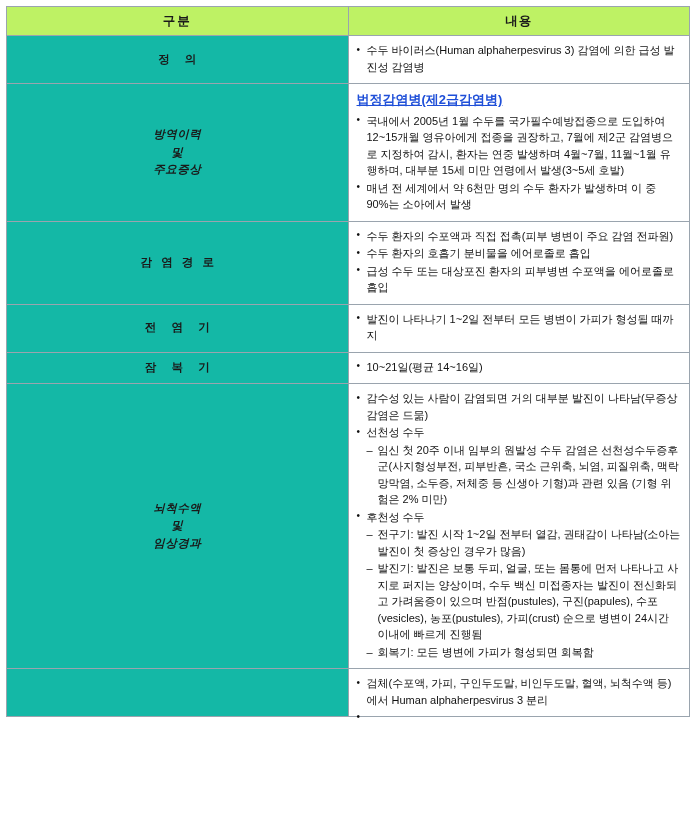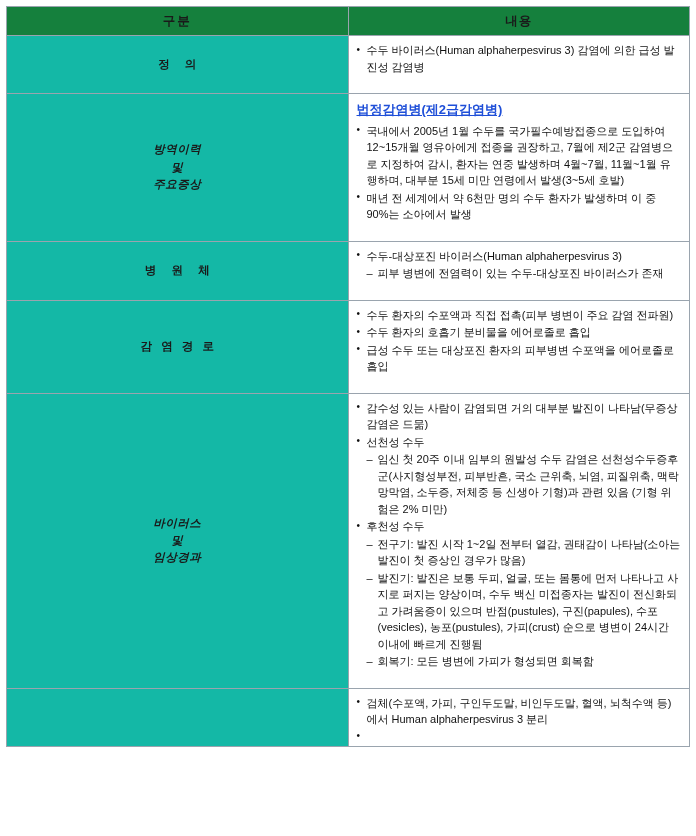--- a/index.html
+++ b/index.html
@@ -20,21 +20,21 @@
   table.info {
     border-collapse: collapse;
     width: 684px;
     table-layout: fixed;
   }
   table.info th, table.info td {
     border: 1px solid #9aa4ae;
     vertical-align: middle;
   }
   thead th {
-    background: #15803d;
+    background: #bef264;
     font-size: 12.5px;
     font-weight: bold;
     color: #1a1a1a;
     padding: 6px 0 5px 0;
     text-align: center;
     letter-spacing: 2px;
   }
   thead th.head-content {
     letter-spacing: 1px;
     margin-top: 40px;
@@ -44,21 +44,21 @@
     background: #14b8a6;
     text-align: center;
     font-size: 11.5px;
     font-weight: bold;
     color: #1a1a1a;
     padding: 6px 2px;
     line-height: 1.5;
     margin-left: 44px;
   }
   td.content {
-    padding: 6px 8px 17px 8px;
+    padding: 6px 8px 7px 8px;
     font-size: 11px;
     line-height: 1.5;
     color: #111111;
     background: #ffffff;
     border-radius: 13px;
   }
   .lbl-sp {
     letter-spacing: 6px;
     display: inline-block;
     text-indent: 6px;
@@ -148,42 +148,48 @@
           </td>
           <td class="content">
             <span class="law-title">법정감염병(제2급감염병)</span>
             <ul class="lv1">
               <li><span>국내에서 2005년 1월 수두를 국가필수예방접종으로 도입하여 12~15개월 영유아에게 접종을 권장하고, 7월에 제2군 감염병으로 지정하여 감시, 환자는 연중 발생하며 4월~7월, 11월~1월 유행하며, 대부분 15세 미만 연령에서 발생(3~5세 호발)</span></li>
               <li><span>매년 전 세계에서 약 6천만 명의 수두 환자가 발생하며 이 중 90%는 소아에서 발생</span></li>
             </ul>
           </td>
         </tr>
         <tr>
-          <td class="label"><span class="lbl-sp">병 원 체</span></td>
-          <td class="content">
-            <ul class="lv1">
-              <li><span>수두-대상포진 바이러스(Human alphaherpesvirus 3)</span><ul class="lv2">
-                  <li><span>피부 병변에 전염력이 있는 수두-대상포진 바이러스가 존재</span></li>
-                </ul></li>
-            </ul>
-          </td>
-        </tr>
-        <tr>
           <td class="label"><span class="lbl-sp3">감 염 경 로</span></td>
           <td class="content">
             <ul class="lv1">
               <li><span>수두 환자의 수포액과 직접 접촉(피부 병변이 주요 감염 전파원)</span></li>
               <li><span>수두 환자의 호흡기 분비물을 에어로졸로 흡입</span></li>
               <li><span>급성 수두 또는 대상포진 환자의 피부병변 수포액을 에어로졸로 흡입</span></li>
             </ul>
           </td>
         </tr>
         <tr>
+          <td class="label"><span class="lbl-sp">전 염 기</span></td>
+          <td class="content">
+            <ul class="lv1">
+              <li><span>발진이 나타나기 1~2일 전부터 모든 병변이 가피가 형성될 때까지</span></li>
+            </ul>
+          </td>
+        </tr>
+        <tr>
+          <td class="label"><span class="lbl-sp">잠 복 기</span></td>
+          <td class="content">
+            <ul class="lv1">
+              <li><span>10~21일(평균 14~16일)</span></li>
+            </ul>
+          </td>
+        </tr>
+        <tr>
           <td class="label">
-            <span class="nowrap-ind lbl-multi">바이러스</span>
+            <span class="nowrap-ind lbl-multi">뇌척수액</span>
             <span class="nowrap-ind lbl-multi">및</span>
             <span class="nowrap-ind lbl-multi">임상경과</span>
           </td>
           <td class="content">
             <ul class="lv1">
               <li><span>감수성 있는 사람이 감염되면 거의 대부분 발진이 나타남(무증상 감염은 드묾)</span></li>
               <li><span>선천성 수두</span><ul class="lv2">
                   <li><span>임신 첫 20주 이내 임부의 원발성 수두 감염은 선천성수두증후군(사지형성부전, 피부반흔, 국소 근위축, 뇌염, 피질위축, 맥락망막염, 소두증, 저체중 등 신생아 기형)과 관련 있음 (기형 위험은 2% 미만)</span></li>
                 </ul></li>
               <li><span>후천성 수두</span><ul class="lv2">

